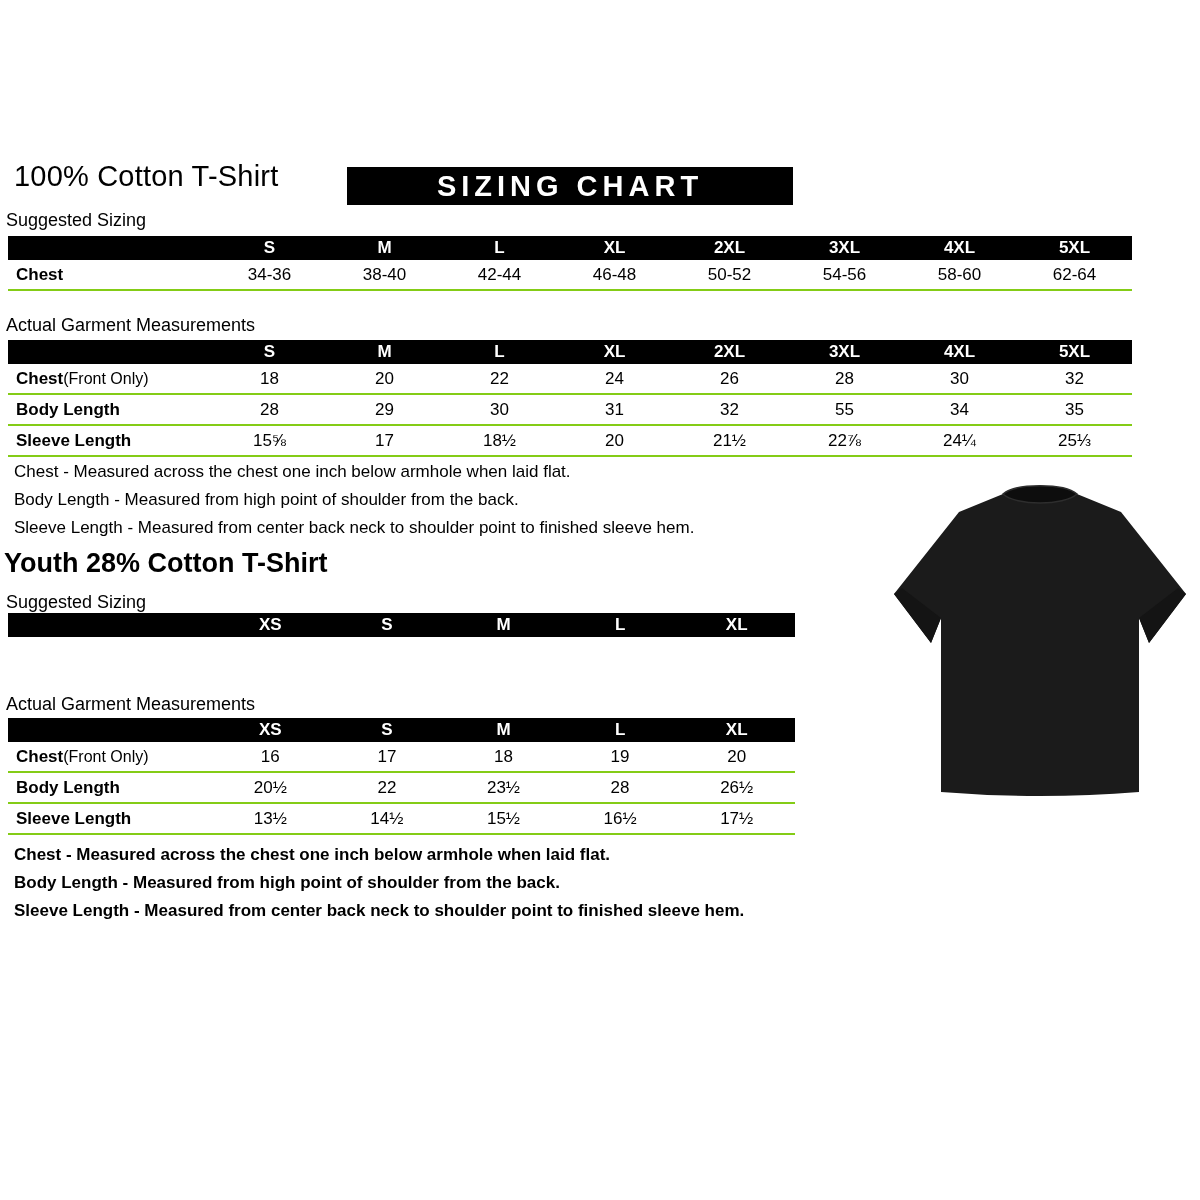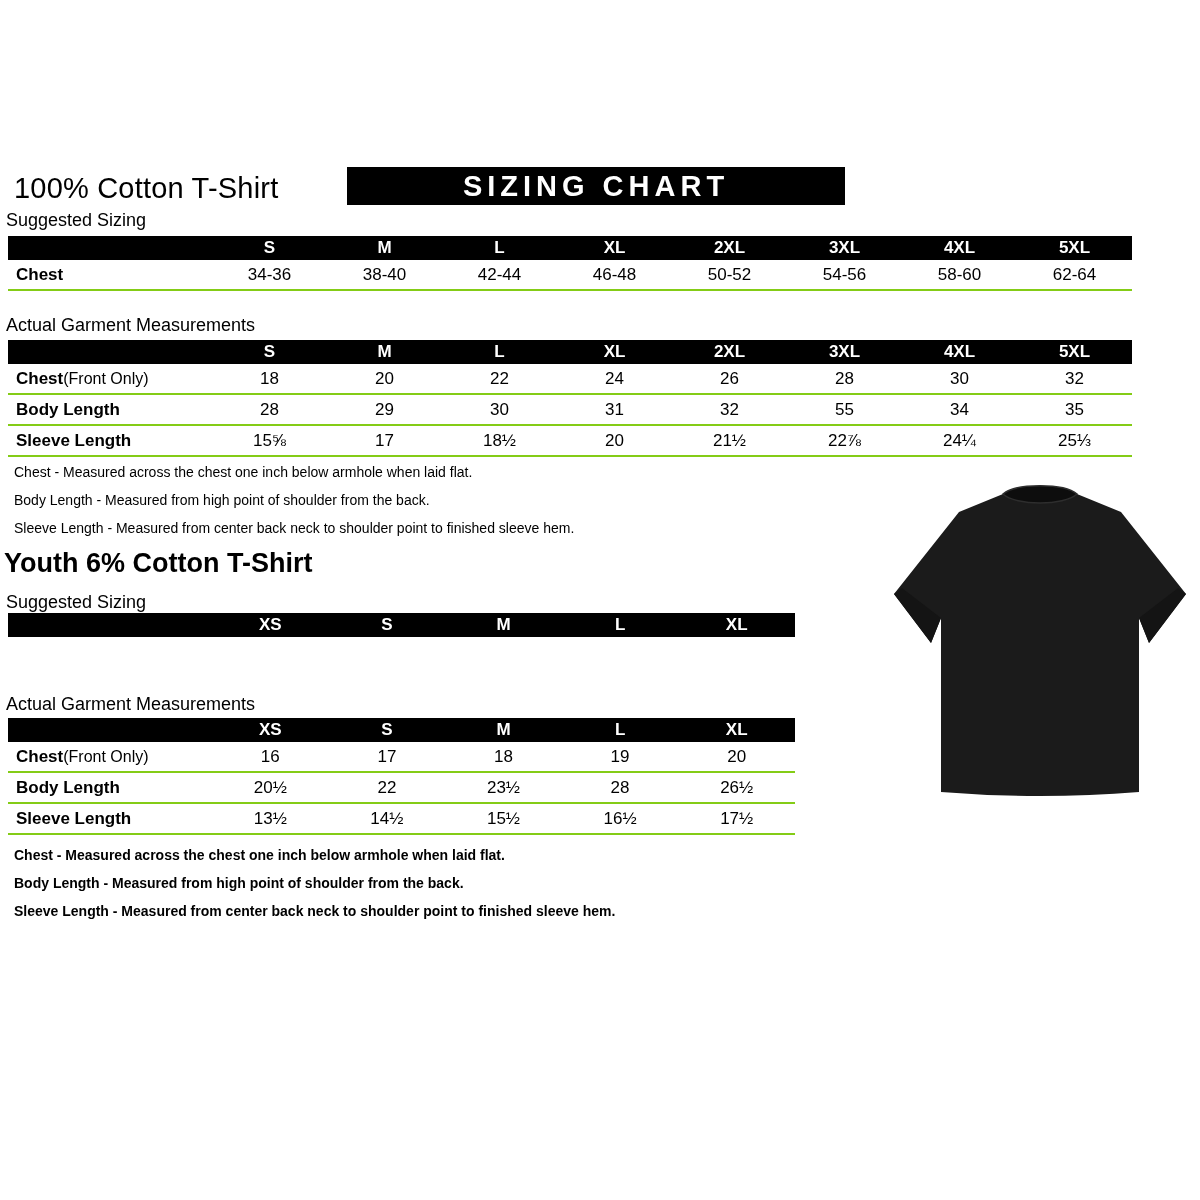--- a/index.html
+++ b/index.html
@@ -2,23 +2,23 @@
 <html><head>
 <meta charset="utf-8">
 <style>
   html,body{margin:0;padding:0;}
   body{
     width:1200px;height:1200px;background:#ffffff;color:#000;
     font-family:"Liberation Sans", sans-serif;
   }
   .page{position:relative;width:1200px;height:1200px;overflow:hidden;background:#fff;}
 
-  .main-title{position:absolute;left:14px;top:172px;font-size:29px;font-weight:400;letter-spacing:0.2px;}
+  .main-title{position:absolute;left:14px;top:160px;font-size:29px;font-weight:400;letter-spacing:0.2px;}
   .banner{
-    position:absolute;left:347px;top:167px;width:498px;height:38px;background:#000;color:#fff;
+    position:absolute;left:347px;top:167px;width:446px;height:38px;background:#000;color:#fff;
     display:flex;align-items:center;justify-content:center;
     font-size:29px;font-weight:bold;letter-spacing:5px;
   }
   .seclabel{position:absolute;font-size:18px;}
   .l-adult-sug{left:6px;top:210px;}
   .l-adult-act{left:6px;top:315px;}
   .l-youth-sug{left:6px;top:592px;}
   .l-youth-act{left:6px;top:694px;}
 
   .table{position:absolute;}
@@ -27,21 +27,21 @@
   .t-youth-sug{left:8px;top:613px;width:787px;}
   .t-youth-act{left:8px;top:718px;width:787px;}
 
   .trow{display:flex;align-items:center;height:29px;border-bottom:2px solid #84cc16;font-size:17px;}
   .trow.thead{background:#000;color:#fff;height:24px;border-bottom:none;font-weight:bold;}
   .tlabel{width:196px;padding-left:8px;white-space:nowrap;}
   .tlabel b{font-weight:bold;}
   .lab-normal{font-weight:400;font-size:16px;}
   .tcell{flex:1;text-align:center;}
 
-  .notes{position:absolute;font-size:14px;line-height:28px;}
+  .notes{position:absolute;font-size:17px;line-height:28px;}
   .n-adult{left:14px;top:458px;}
   .n-youth{left:14px;top:841px;font-weight:bold;}
 
   .youth-title{position:absolute;left:4px;top:548px;font-size:27px;font-weight:bold;}
 
   .tshirt{position:absolute;left:890px;top:470px;width:305px;height:340px;}
 </style>
 </head>
 <body>
 
@@ -126,21 +126,21 @@
         <div class="tcell">25⅓</div>
       </div>
     </section>
 
   <div class="notes n-adult">
     <div>Chest - Measured across the chest one inch below armhole when laid flat.</div>
     <div>Body Length - Measured from high point of shoulder from the back.</div>
     <div>Sleeve Length - Measured from center back neck to shoulder point to finished sleeve hem.</div>
   </div>
 
-  <h2 class="youth-title" style="margin:0;">Youth 6% Cotton T-Shirt</h2>
+  <h2 class="youth-title" style="margin:0;">Youth 28% Cotton T-Shirt</h2>
 
   <div class="seclabel l-youth-sug">Suggested Sizing</div>
   <section class="table t-youth-sug">
       <div class="trow thead">
         <div class="tlabel"></div>
         <div class="tcell">XS</div>
         <div class="tcell">S</div>
         <div class="tcell">M</div>
         <div class="tcell">L</div>
         <div class="tcell">XL</div>

